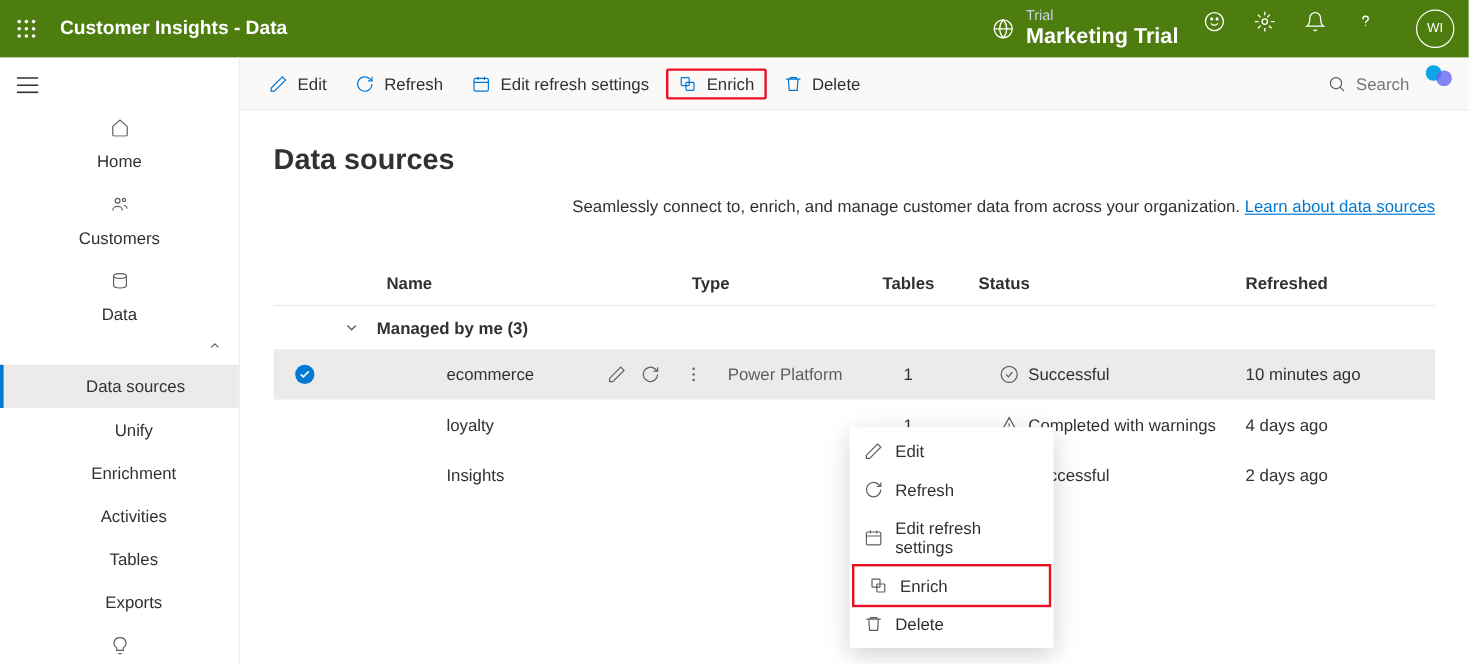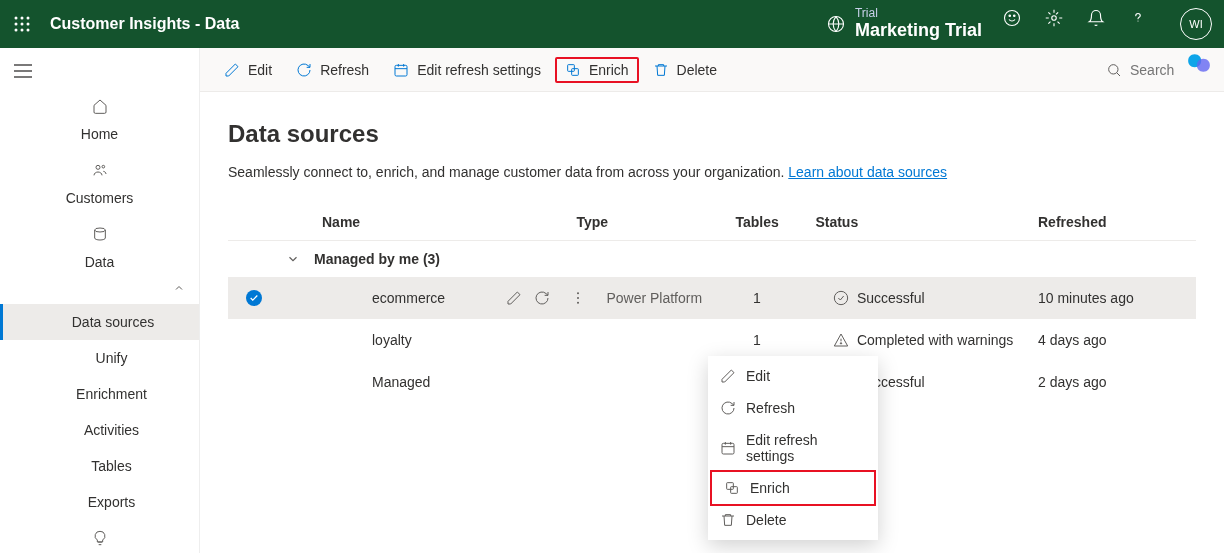--- a/index.html
+++ b/index.html
@@ -1,18 +1,18 @@
 <!DOCTYPE html>
 <html><head>
 <meta charset="utf-8">
 <style>
   * { box-sizing: border-box; margin: 0; padding: 0; }
   body { font-family: "Segoe UI", -apple-system, sans-serif; font-size: 14px; color: #323130; background: #fff; }
   
-  .topbar { background: #14532d; color: #fff; height: 48px; display: flex; align-items: center; padding: 0 12px; }
+  .topbar { background: #4d7c0f; color: #fff; height: 48px; display: flex; align-items: center; padding: 0 12px; }
   .topbar .waffle { width: 20px; height: 20px; margin-right: 18px; display:flex; align-items:center; justify-content:center; cursor:pointer; }
   .topbar .title { font-weight: 600; font-size: 16px; flex: 1; }
   .topbar .env { display:flex; align-items:center; gap:10px; margin-right: 20px; }
   .topbar .env-text { line-height:1.2; font-size: 12px; }
   .topbar .env-text .env-label { color: #c8d1ea; }
   .topbar .env-text .env-name { font-weight:600; color:#fff; font-size:18px;}
   .topbar .icons { display: flex; align-items:flex-start; gap: 22px; }
   .topbar .top-icon { width:20px; height:20px; display:flex; align-items:center; justify-content:center; cursor:pointer; }
   .topbar .avatar { width:32px; height:32px; border-radius:50%; border:1px solid #fff; display:flex; align-items:center; justify-content:center; font-size:11px; margin-left: 10px;}
   
@@ -31,21 +31,21 @@
   .cmd-btn { display:flex; align-items:center; gap: 8px; padding: 6px 10px; cursor:pointer; font-size:14px; border-radius:2px;}
   .cmd-btn .ci { color:#0078d4; width:16px; height:16px; display:flex; align-items:center; justify-content:center;}
   .cmd-highlight { border: 2.5px solid #e81123; padding: 3px 8px; }
   .cmd-right { margin-left:auto; display:flex; align-items:center; gap: 16px; }
   .search-box { display:flex; align-items:center; gap:8px; color:#605e5c; cursor:text;}
   .search-box input { border:none; outline:none; background:transparent; font-size:14px; width: 80px;}
   .copilot { position:absolute; right: 10px; top: 2px; width:28px; height:28px; }
   
   .content { padding: 28px 28px; }
   h1.page-title { font-size: 24px; font-weight: 600; margin-bottom: 16px; }
-  .desc { color:#323130; margin-bottom: 24px; }
+  .desc { color:#323130; margin-bottom: 38px; text-align: right; }
   .desc a { color:#0078d4; text-decoration: underline;}
   
   .table { width:100%; }
   .thead { display:flex; padding: 10px 18px; font-weight:600; font-size:14px; border-bottom: 1px solid #edebe9; }
   .col-expand { width: 40px; }
   .col-check { width: 36px; }
   .col-name { flex: 1.6; display:flex; align-items:center;}
   .col-type { flex: 1; }
   .col-tables { width: 80px; }
   .col-status { flex: 1.4; display:flex; align-items:center; gap:8px;}
@@ -360,21 +360,21 @@
                   <circle cx="12" cy="17" r="1" fill="#605e5c"></circle>
                 </svg>
                 <span>Completed with warnings</span>
               </div>
               <div class="col-refreshed">4 days ago</div>
             </div>
             <div class="row">
               <div class="col-expand"></div>
               <div class="col-check"></div>
               <div class="name-cell">
-                <span>Managed</span>
+                <span>Insights</span>
               </div>
               <div class="col-type" style="color: rgb(96, 94, 92);"></div>
               <div class="col-tables">1</div>
               <div class="col-status">
                 <svg width="16" height="16" viewBox="0 0 24 24" fill="none" stroke="#605e5c" stroke-width="1.5">
                   <circle cx="12" cy="12" r="10"></circle>
                   <polyline points="8 12 11 15 16 9"></polyline>
                 </svg>
                 <span>Successful</span>
               </div>

